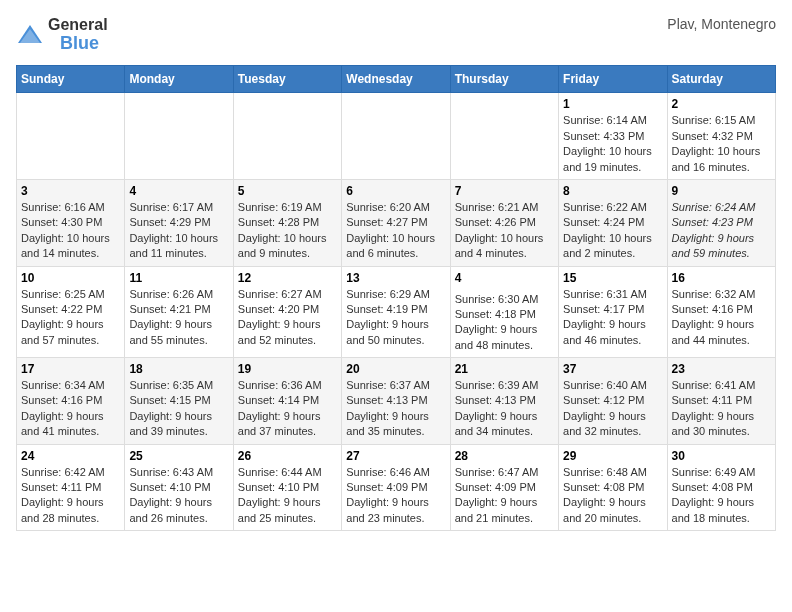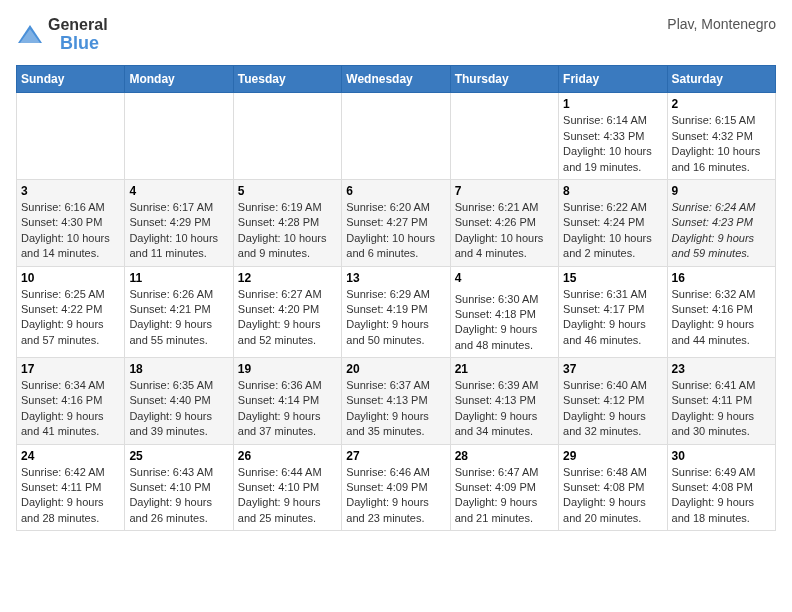--- a/index.html
+++ b/index.html
@@ -236,21 +236,21 @@
       <tr>
         <td>
           <span class="day-number">17</span>
           <div class="day-detail" style="white-space: pre-line;">Sunrise: 6:34 AM
 Sunset: 4:16 PM
 Daylight: 9 hours and 41 minutes.</div>
         </td>
         <td>
           <span class="day-number">18</span>
           <div class="day-detail" style="white-space: pre-line;">Sunrise: 6:35 AM
-Sunset: 4:40 PM
+Sunset: 4:15 PM
 Daylight: 9 hours and 39 minutes.</div>
         </td>
         <td>
           <span class="day-number">19</span>
           <div class="day-detail" style="white-space: pre-line;">Sunrise: 6:36 AM
 Sunset: 4:14 PM
 Daylight: 9 hours and 37 minutes.</div>
         </td>
         <td>
           <span class="day-number">20</span>

